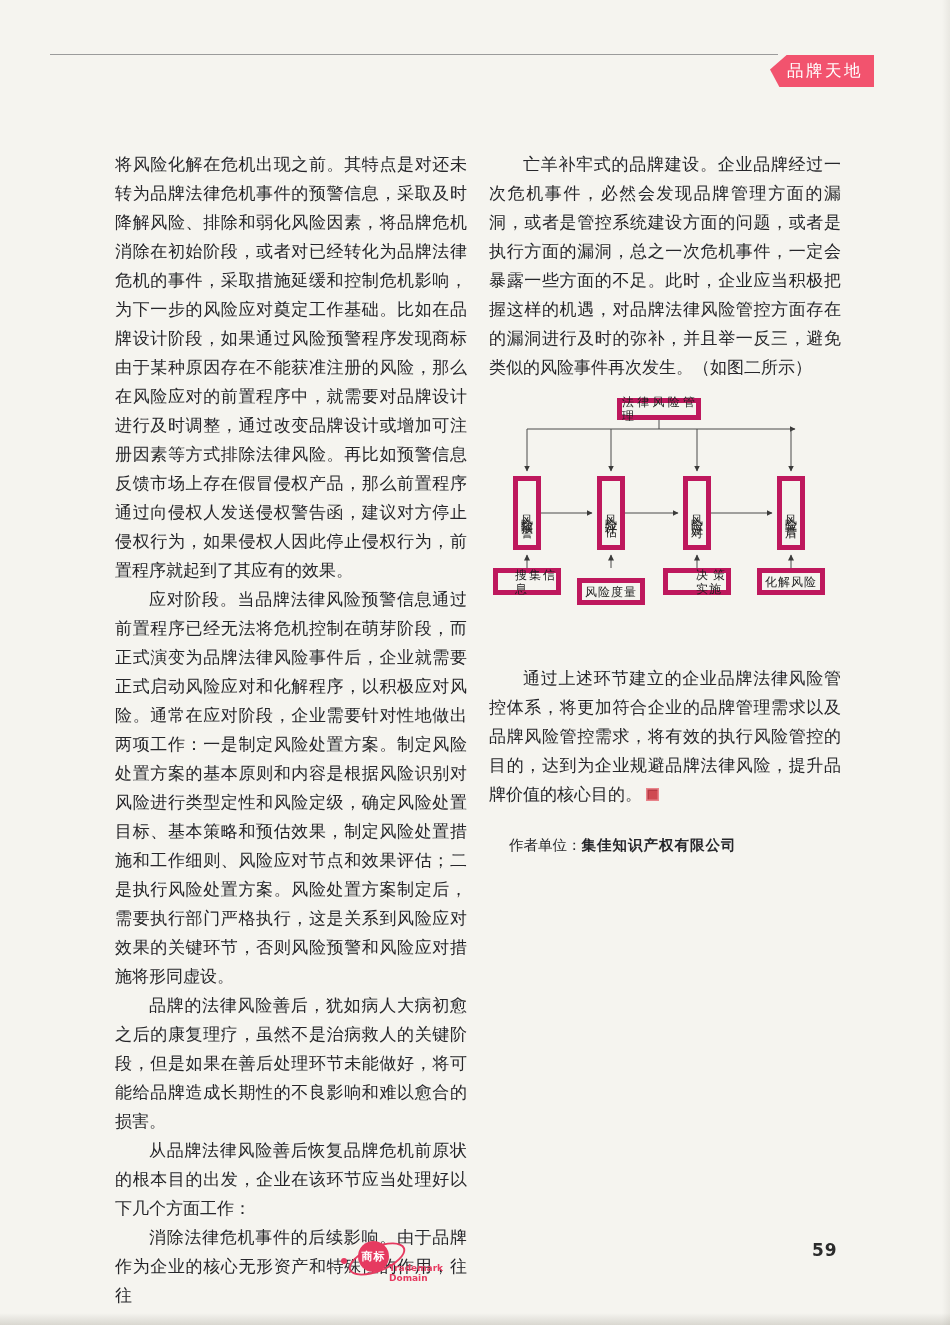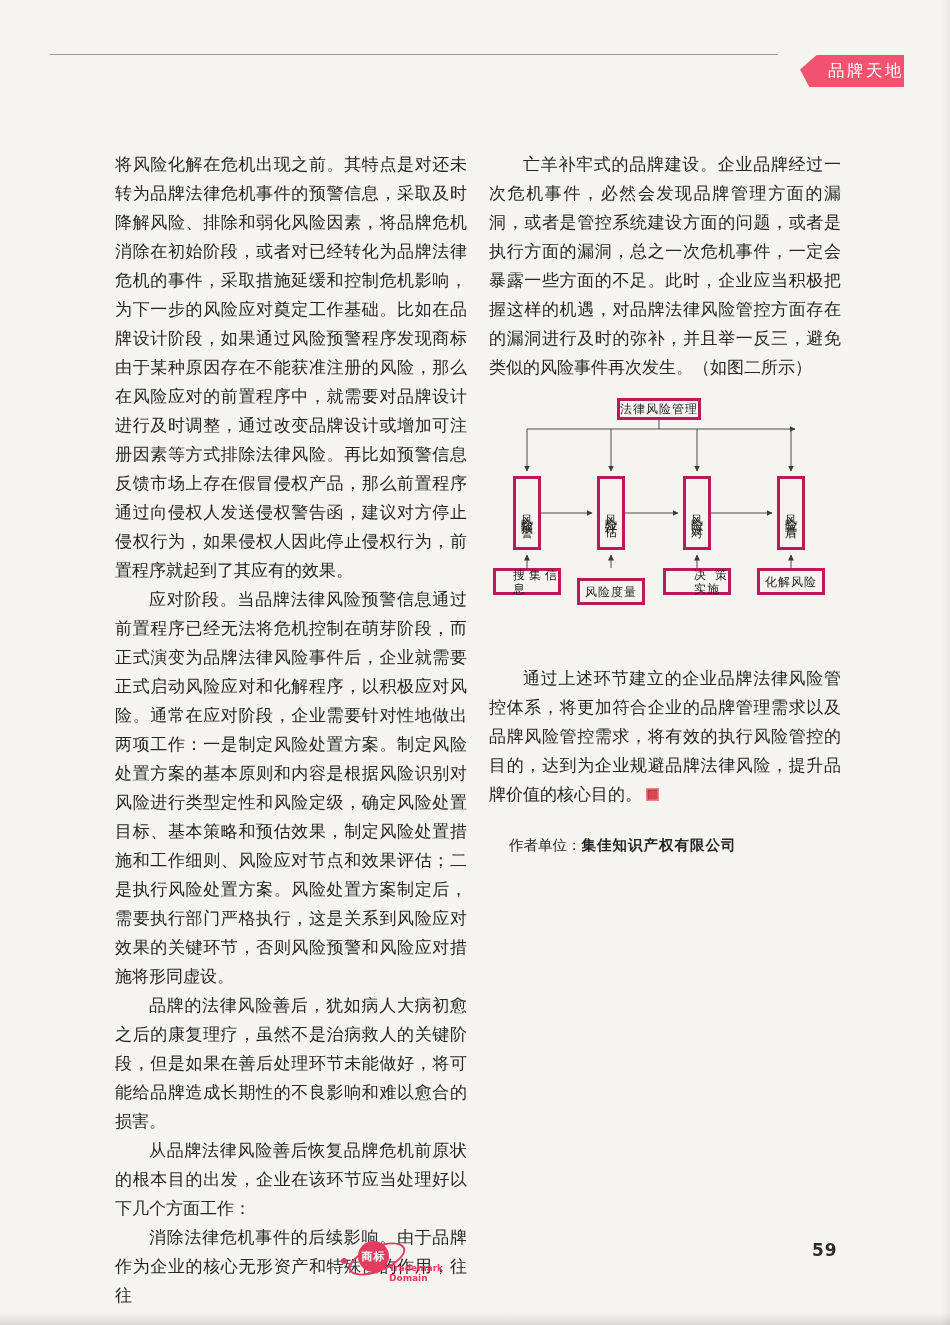--- a/index.html
+++ b/index.html
@@ -5,35 +5,35 @@
   html,body{margin:0;padding:0;}
   body{
     width:950px;height:1325px;position:relative;overflow:hidden;
     background:#f5f4ef;
     font-family:"DejaVu Sans","Liberation Sans",sans-serif;
     color:#26262a;
   }
   
   .top-rule{position:absolute;left:50px;top:54px;width:728px;height:1px;background:#9b9b9b;}
   .header-tag{
-    position:absolute;left:800px;top:55px;width:104px;height:32px;
+    position:absolute;left:770px;top:55px;width:104px;height:32px;
     background:#f2536e;color:#fff;font-size:16.5px;line-height:32px;
-    text-align:right;letter-spacing:2.5px;padding-left:6px;box-sizing:border-box;
+    text-align:center;letter-spacing:2.5px;padding-left:6px;box-sizing:border-box;
     clip-path:polygon(0 45%,16% 0,100% 0,100% 100%,9% 100%);
   }
   
   .columns{position:absolute;left:115px;top:150px;display:flex;gap:22px;}
   .col{width:352px;font-size:17px;line-height:29px;text-align:justify;}
   .col p{margin:0;}
   .indent{text-indent:2em;}
   
   .figure{position:relative;height:244px;margin:10px 0 28px;}
   .fig-svg{position:absolute;left:0;top:0;}
   .fig-box{
-    position:absolute;border:3px solid #be185d;background:transparent;
+    position:absolute;border:5px solid #be185d;background:transparent;
     display:flex;align-items:center;justify-content:center;
     font-size:12px;line-height:14px;color:#1e1e1e;box-sizing:border-box;
   }
   .fig-top{left:128px;top:6px;width:84px;height:22px;letter-spacing:1px;}
   .fig-stage{width:28px;height:74px;top:84px;writing-mode:vertical-lr;text-orientation:upright;letter-spacing:4px;}
   .fig-support{width:68px;height:27px;top:176px;letter-spacing:1px;}
   .fig-caption{
     position:absolute;left:0;top:222px;width:100%;text-align:center;
     font-family:"DejaVu Serif","Liberation Serif",serif;
     font-weight:bold;font-size:13.5px;letter-spacing:2px;color:#1c1c1c;

